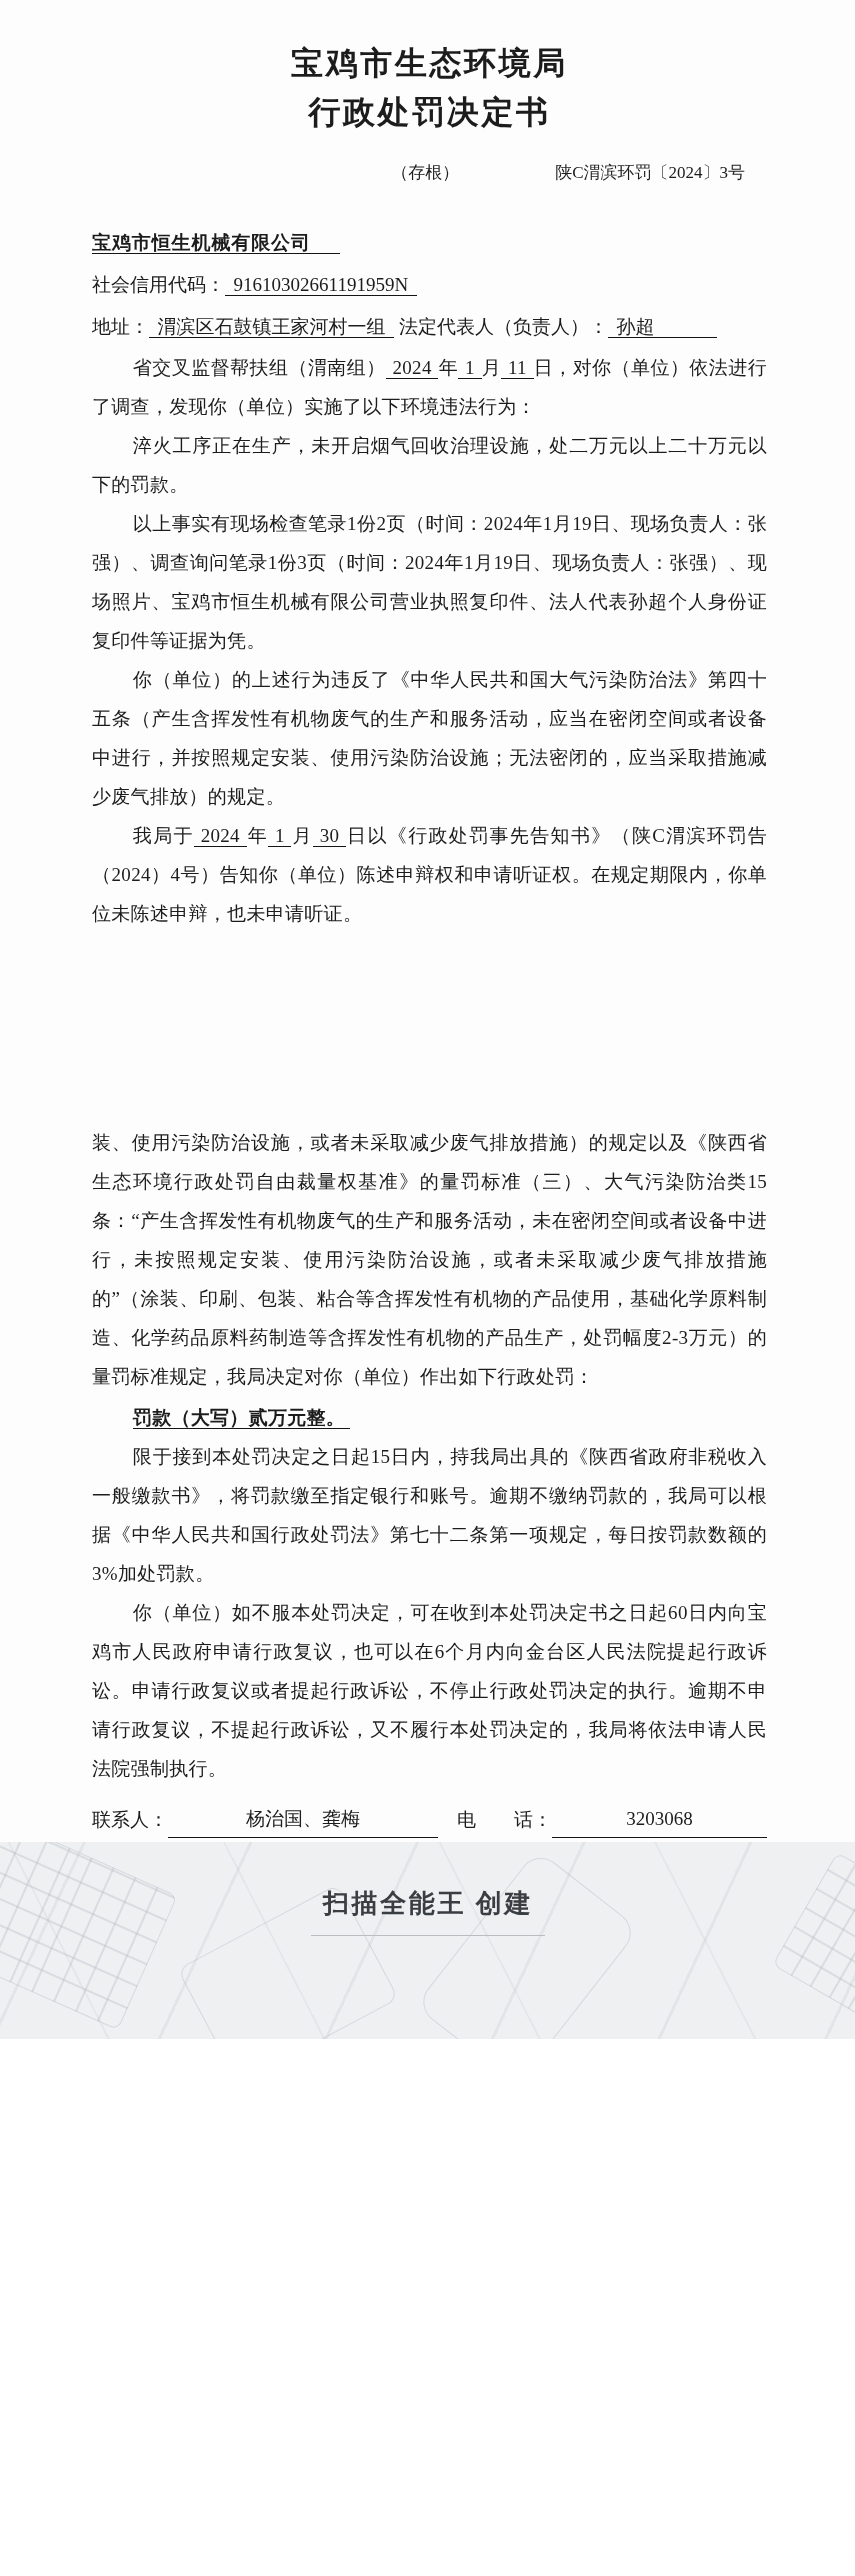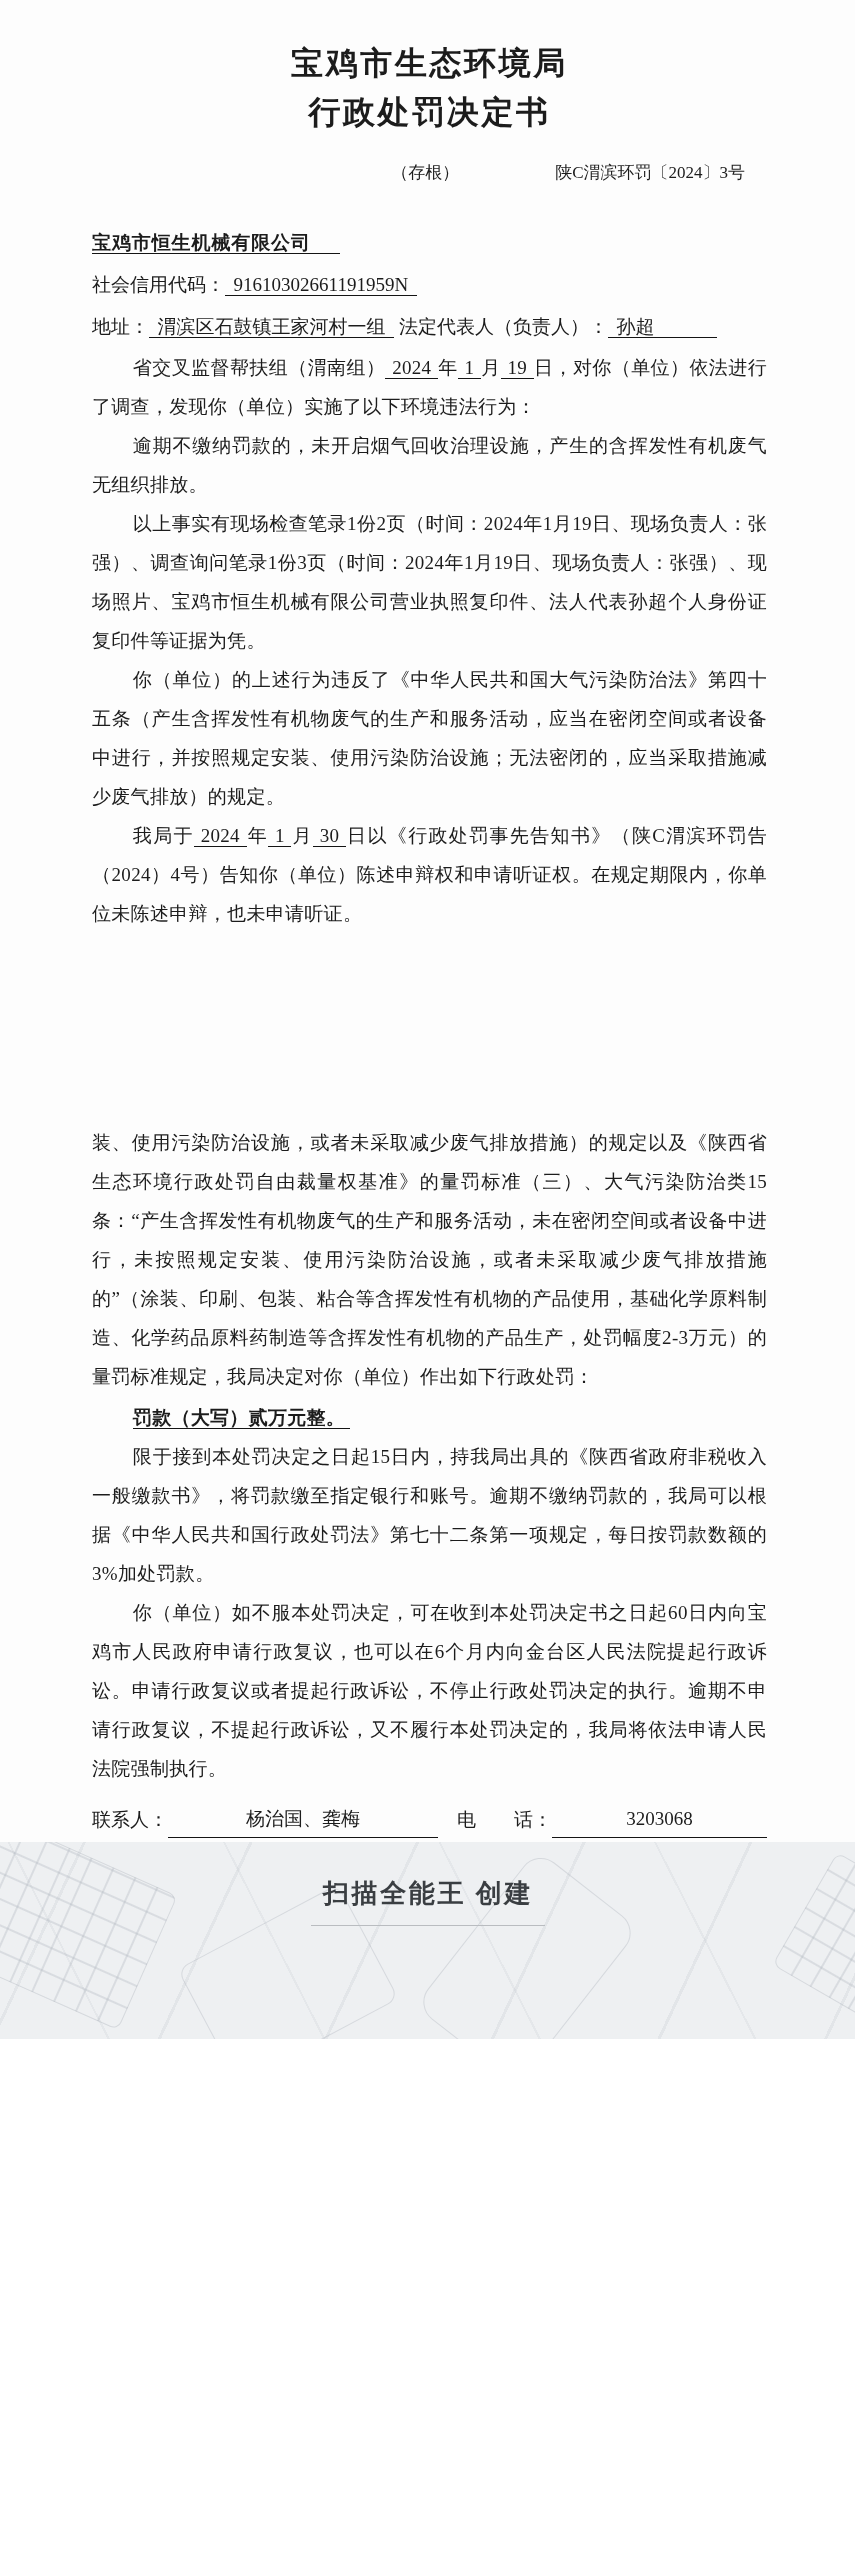--- a/index.html
+++ b/index.html
@@ -50,21 +50,21 @@
   }
   .doodle{position:absolute;border:1.7px solid rgba(168,175,184,.35);border-radius:8.6px;}
   .doodle-grid{left:-34px;top:8.6px;width:188px;height:145px;transform:rotate(24deg);
     background:repeating-linear-gradient(0deg,transparent 0 22px,rgba(168,175,184,.3) 22px 24px),
                repeating-linear-gradient(90deg,transparent 0 22px,rgba(168,175,184,.3) 22px 24px);}
   .doodle-phone{left:462px;top:26px;width:128px;height:197px;border-radius:22px;transform:rotate(38deg);}
   .doodle-tag{left:796px;top:34px;width:128px;height:128px;transform:rotate(30deg);
     background:repeating-linear-gradient(0deg,transparent 0 20.5px,rgba(168,175,184,.3) 20.5px 22px),
                repeating-linear-gradient(90deg,transparent 0 20.5px,rgba(168,175,184,.3) 20.5px 22px);}
   .doodle-card{left:197px;top:77px;width:180px;height:128px;border-radius:12px;transform:rotate(-28deg);}
-  .footer-text{position:relative;margin-top:34px;font-size:26px;font-weight:600;color:#3a3e42;letter-spacing:2.6px;z-index:2;}
+  .footer-text{position:relative;margin-top:44px;font-size:26px;font-weight:600;color:#3a3e42;letter-spacing:2.6px;z-index:2;}
   .footer-line{position:relative;width:234px;height:1.7px;background:#b9bcc0;margin-top:13.7px;z-index:2;}
 </style>
 </head>
 <body>
 
 <div class="paper">
   <div class="content">
 
     <div class="doc-title">
       <div>宝鸡市生态环境局</div>
@@ -82,23 +82,23 @@
       </div>
       <div class="party-row">
         <span>社会信用代码：</span><span class="u val">91610302661191959N</span>
       </div>
       <div class="party-row">
         <span>地址：</span><span class="u val">渭滨区石鼓镇王家河村一组</span>
         <span>法定代表人（负责人）：</span><span class="u val rep">孙超</span>
       </div>
     </div>
 
-    <p class="para"><span>省交叉监督帮扶组（渭南组）</span><span class="u num">2024</span><span>年</span><span class="u num">1</span><span>月</span><span class="u num">19</span><span>日，对你（单位）依法进行了调查，发现你（单位）实施了以下环境违法行为：</span></p>
+    <p class="para"><span>省交叉监督帮扶组（渭南组）</span><span class="u num">2024</span><span>年</span><span class="u num">1</span><span>月</span><span class="u num">11</span><span>日，对你（单位）依法进行了调查，发现你（单位）实施了以下环境违法行为：</span></p>
 
-    <p class="para">逾期不缴纳罚款的，未开启烟气回收治理设施，产生的含挥发性有机废气无组织排放。</p>
+    <p class="para">淬火工序正在生产，未开启烟气回收治理设施，处二万元以上二十万元以下的罚款。</p>
 
     <p class="para">以上事实有现场检查笔录1份2页（时间：2024年1月19日、现场负责人：张强）、调查询问笔录1份3页（时间：2024年1月19日、现场负责人：张强）、现场照片、宝鸡市恒生机械有限公司营业执照复印件、法人代表孙超个人身份证复印件等证据为凭。</p>
 
     <p class="para">你（单位）的上述行为违反了《中华人民共和国大气污染防治法》第四十五条（产生含挥发性有机物废气的生产和服务活动，应当在密闭空间或者设备中进行，并按照规定安装、使用污染防治设施；无法密闭的，应当采取措施减少废气排放）的规定。</p>
 
     <p class="para"><span>我局于</span><span class="u num">2024</span><span>年</span><span class="u num">1</span><span>月</span><span class="u num">30</span><span>日以《行政处罚事先告知书》（陕C渭滨环罚告（2024）4号）告知你（单位）陈述申辩权和申请听证权。在规定期限内，你单位未陈述申辩，也未申请听证。</span></p>
 
 
     <div class="page-gap"></div>
 

